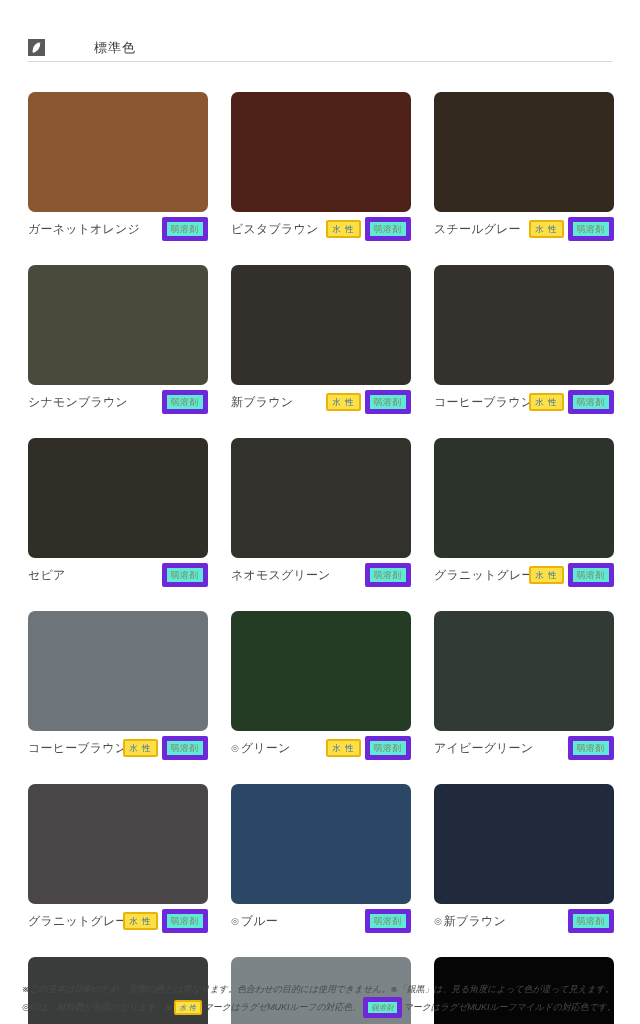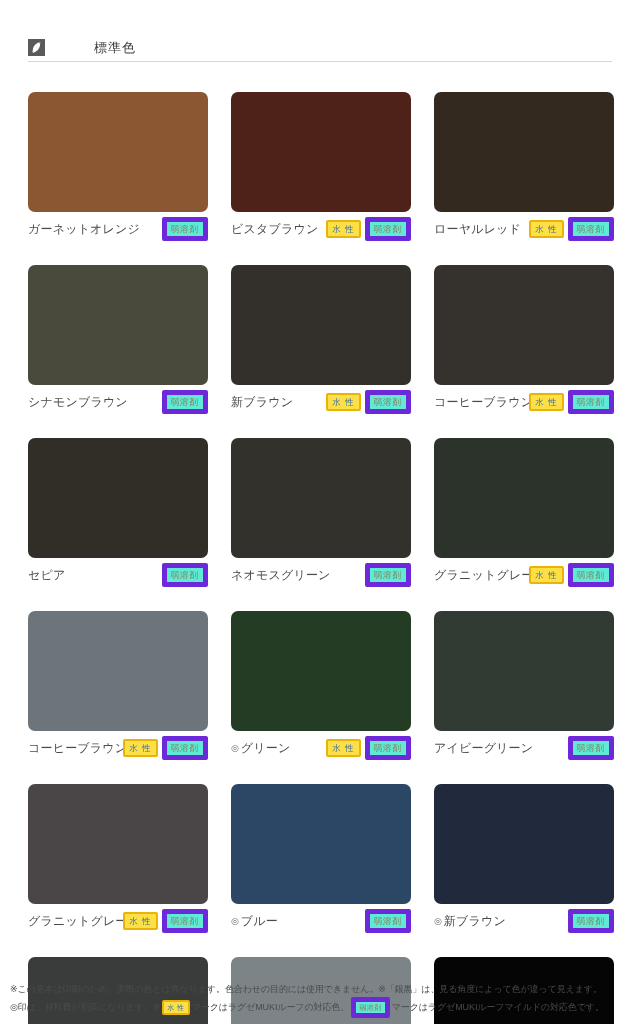--- a/index.html
+++ b/index.html
@@ -125,25 +125,26 @@
   }
 
   
   .page-footer {
     position: absolute;
     left: 0;
     top: 982px;
     width: 640px;
   }
   .footer-inner {
-    margin: 0 10px;
+    margin: 0 22px;
     font-size: 9px;
     line-height: 15px;
     color: #4a4a4a;
     letter-spacing: -0.1px;
+    font-style: italic;
   }
   .footer-line {
     white-space: nowrap;
   }
   .footer-badge {
     font-size: 7px;
     line-height: 1;
     padding: 2px 3px;
     border-radius: 2px;
     margin: 0 2px;
@@ -193,21 +194,21 @@
         <div class="badges">
           <span class="badge badge-water">水 性</span>
           <span class="badge badge-solvent">弱溶剤</span>
         </div>
       </div>
     </div>
     <div class="swatch-cell">
       <div class="swatch-chip" style="background: rgb(52, 41, 31);"></div>
       <div class="swatch-meta">
         <div class="swatch-namewrap">
-          <span class="swatch-name">ローヤルレッド</span>
+          <span class="swatch-name">スチールグレー</span>
         </div>
         <div class="badges">
           <span class="badge badge-water">水 性</span>
           <span class="badge badge-solvent">弱溶剤</span>
         </div>
       </div>
     </div>
     <div class="swatch-cell">
       <div class="swatch-chip" style="background: rgb(73, 74, 60);"></div>
       <div class="swatch-meta">

